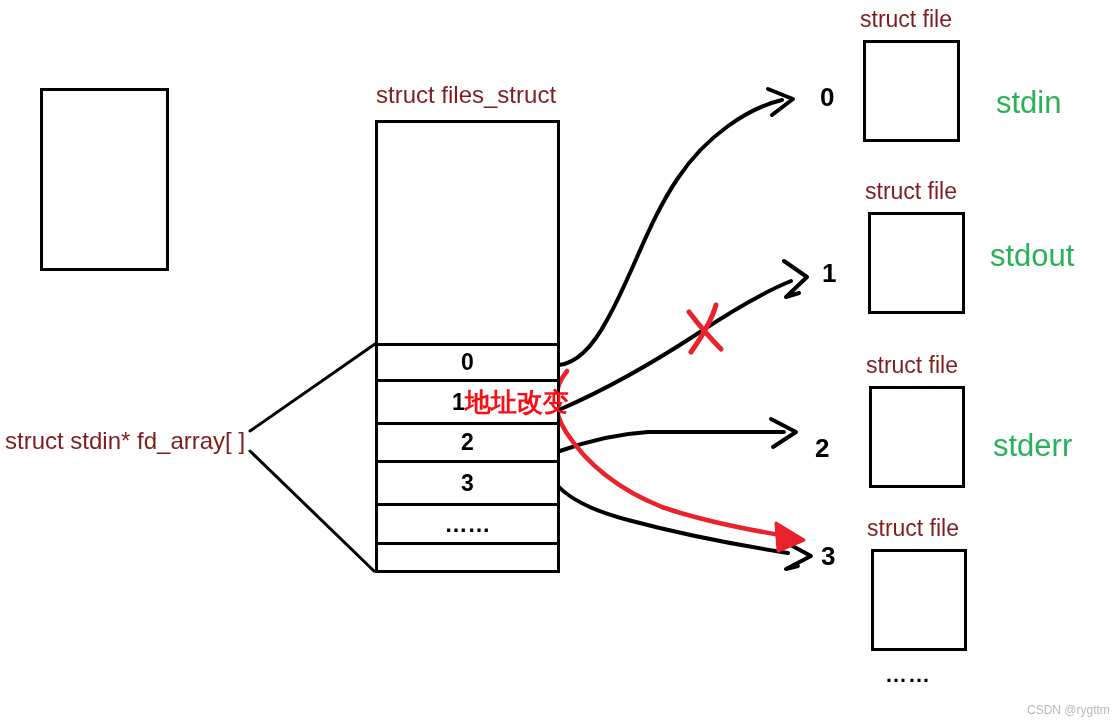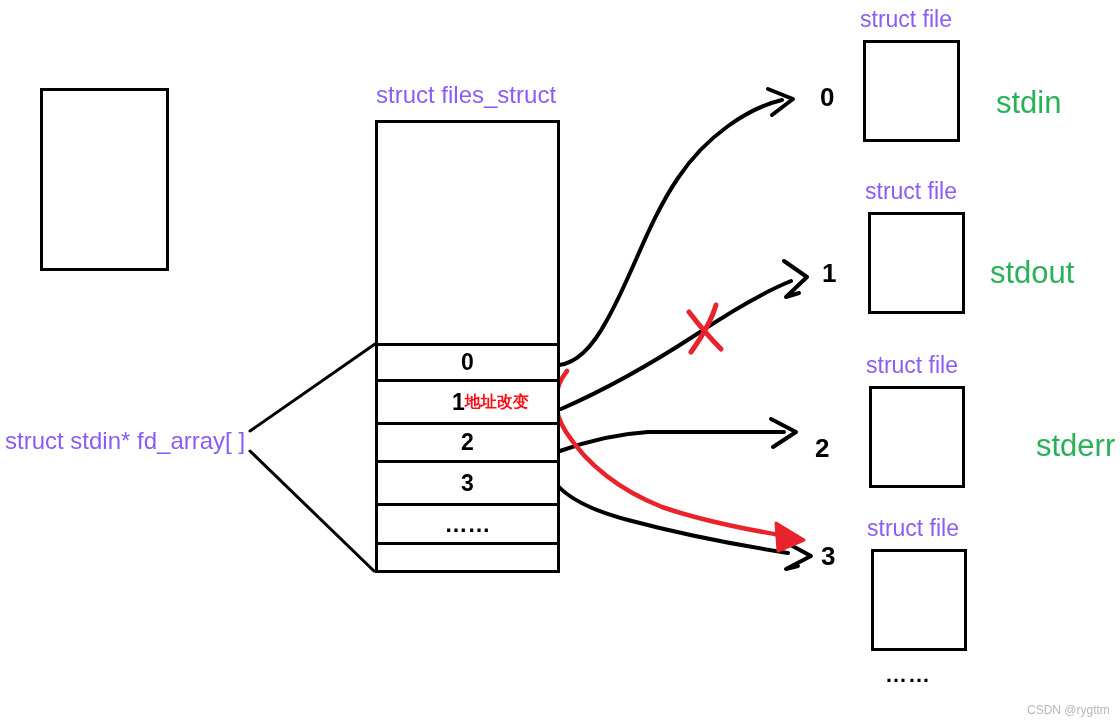--- a/index.html
+++ b/index.html
@@ -6,31 +6,31 @@
   .canvas{
     position:relative;
     width:1120px;
     height:722px;
     background:#ffffff;
     font-family:"Liberation Sans","DejaVu Sans",sans-serif;
     color:#000;
     overflow:hidden;
   }
   .abs{position:absolute;}
-  .struct-title{font-size:24px;color:#8b5cf6;white-space:nowrap;}
+  .struct-title{font-size:24px;color:#7f1d1d;white-space:nowrap;}
   .box{position:absolute;border:3px solid #000;background:#fff;box-sizing:border-box;}
   .fdtable{position:absolute;border:3px solid #000;background:#fff;box-sizing:border-box;}
   .trow{
     position:absolute;left:0;right:0;
     border-top:3px solid #000;
     display:flex;align-items:center;justify-content:center;
     font-size:23px;font-weight:bold;box-sizing:border-box;
   }
   .trow.row-note{justify-content:flex-start;padding-left:74px;}
-  .note-red{color:#fb0d15;font-weight:bold;font-size:16px;white-space:nowrap;}
+  .note-red{color:#fb0d15;font-weight:bold;font-size:26px;white-space:nowrap;}
   .fd-num{font-size:26px;font-weight:bold;color:#000;}
   .stream-label{font-size:31px;color:#2bb05a;white-space:nowrap;}
   .dots{font-size:22px;font-weight:bold;letter-spacing:1px;}
   .watermark{font-size:12px;color:#b8b8b8;white-space:nowrap;}
   svg.connectors{position:absolute;left:0;top:0;width:1120px;height:722px;pointer-events:none;}
 </style>
 </head>
 <body>
 
 <div class="canvas">
@@ -86,26 +86,26 @@
   <div class="abs struct-title" style="left:5px;top:427px;">struct stdin* fd_array[ ]</div>
 
   <div class="abs struct-title" style="left:860px;top:6px;font-size:23px;">struct file</div>
   <div class="box" style="left:863px;top:40px;width:97px;height:102px;"></div>
   <div class="abs fd-num" style="left:820px;top:82px;">0</div>
   <div class="abs stream-label" style="left:996px;top:85px;">stdin</div>
 
   <div class="abs struct-title" style="left:865px;top:178px;font-size:23px;">struct file</div>
   <div class="box" style="left:868px;top:212px;width:97px;height:102px;"></div>
   <div class="abs fd-num" style="left:822px;top:258px;">1</div>
-  <div class="abs stream-label" style="left:990px;top:255px;">stdout</div>
+  <div class="abs stream-label" style="left:990px;top:238px;">stdout</div>
 
   <div class="abs struct-title" style="left:866px;top:352px;font-size:23px;">struct file</div>
   <div class="box" style="left:869px;top:386px;width:96px;height:102px;"></div>
   <div class="abs fd-num" style="left:815px;top:433px;">2</div>
-  <div class="abs stream-label" style="left:993px;top:428px;margin-left:43px;">stderr</div>
+  <div class="abs stream-label" style="left:993px;top:428px;">stderr</div>
 
   <div class="abs struct-title" style="left:867px;top:515px;font-size:23px;">struct file</div>
   <div class="box" style="left:871px;top:549px;width:96px;height:102px;"></div>
   <div class="abs fd-num" style="left:821px;top:541px;">3</div>
   <div class="abs dots" style="left:885px;top:662px;">……</div>
 
   <div class="abs watermark" style="left:1027px;top:703px;">CSDN @rygttm</div>
 
 </div>
 

